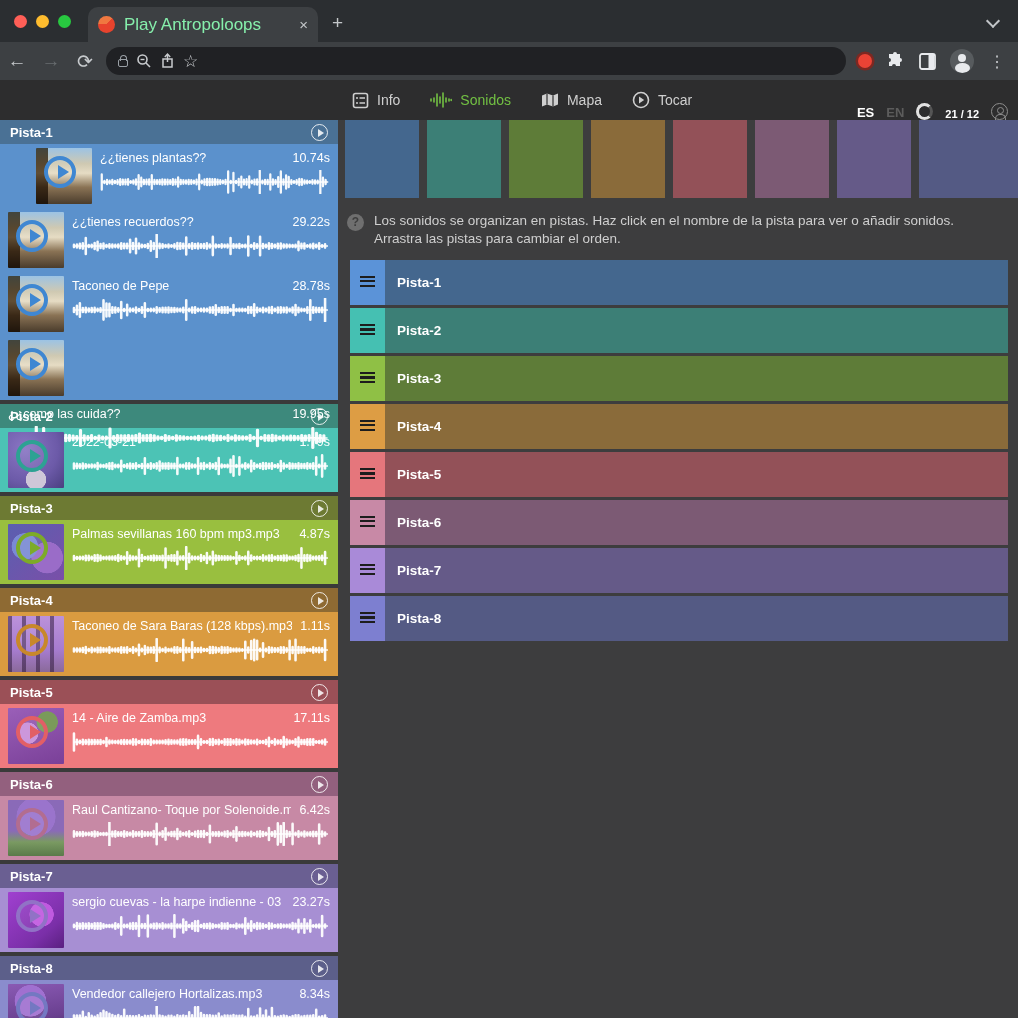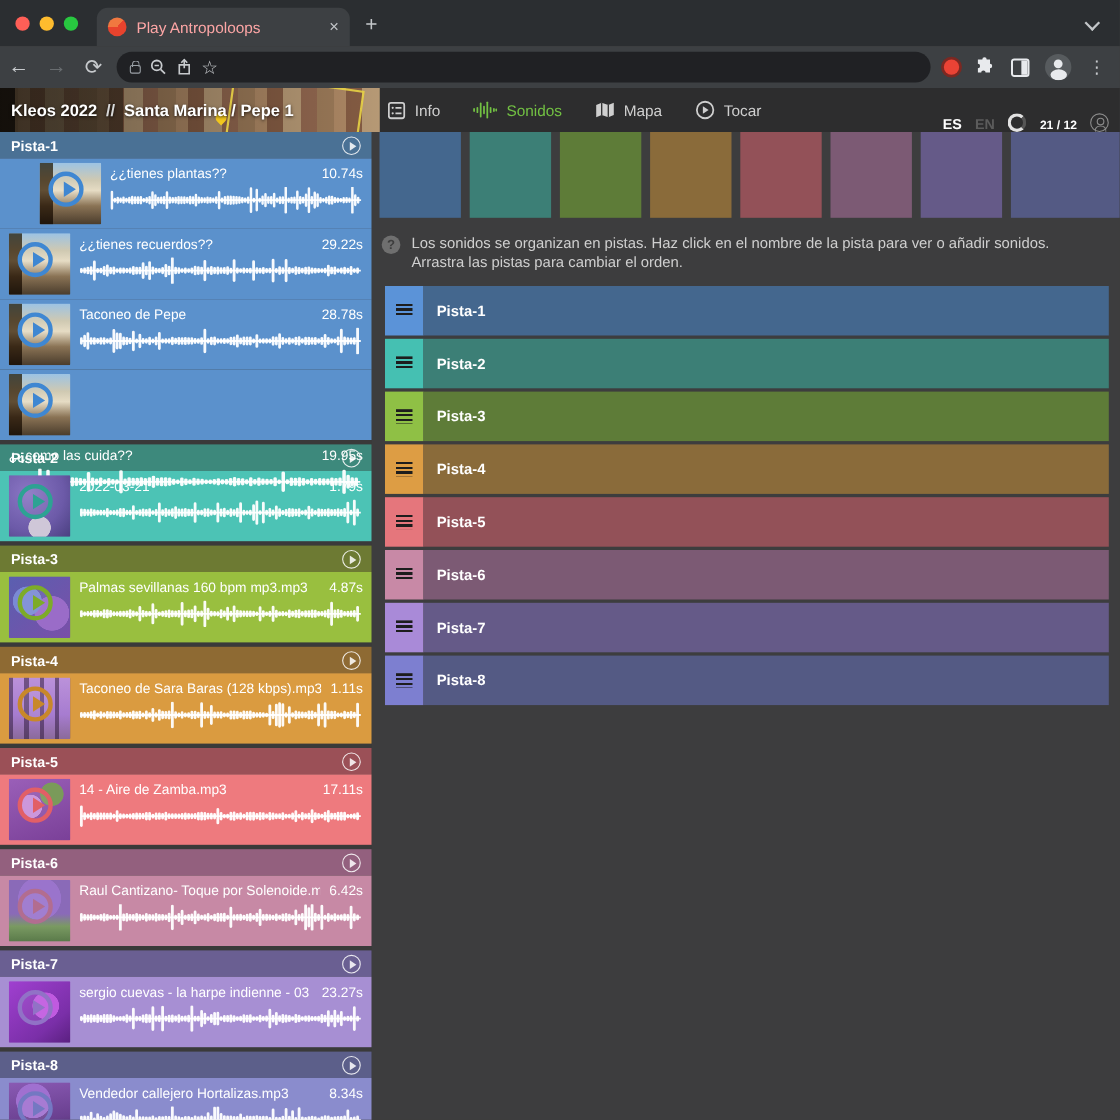--- a/index.html
+++ b/index.html
@@ -7,21 +7,21 @@
               font-family:"Liberation Sans", sans-serif; }
 
   
   .tabstrip { position:absolute; left:0; top:0; width:1018px; height:42px; background:#2b2e31; }
   .traffic { position:absolute; top:15px; width:13px; height:13px; border-radius:50%; }
   .t-red{ left:14px; background:#ff5f57;} .t-yellow{ left:36px; background:#febc2e;} .t-green{ left:58px; background:#28c840;}
   .tab { position:absolute; left:88px; top:7px; width:230px; height:35px; background:#3d4043;
          border-radius:10px 10px 0 0; display:flex; align-items:center; padding:0 10px; gap:9px; }
   .favicon { width:17px; height:17px; border-radius:50%;
              background:conic-gradient(from 40deg,#e8432d 0 230deg,#f07840 230deg 360deg); flex:0 0 auto;}
-  .tab-title { color:#fca5a5; font-size:14px; flex:1 1 auto; white-space:nowrap; overflow:hidden; }
+  .tab-title { color:#86efac; font-size:17px; flex:1 1 auto; white-space:nowrap; overflow:hidden; }
   .tab-close { color:#c3c6c9; font-size:15px; line-height:15px; cursor:default; }
   .newtab-btn { position:absolute; left:332px; top:13px; color:#c3c6c9; font-size:19px; line-height:19px; }
   .tab-chevron { position:absolute; left:988px; top:16px; width:10px; height:10px; }
   .tab-chevron::before { content:""; position:absolute; left:0; top:0; width:8px; height:8px;
       border-right:2px solid #c3c6c9; border-bottom:2px solid #c3c6c9; transform:rotate(45deg); }
 
   .toolbar { position:absolute; left:0; top:42px; width:1018px; height:38px; background:#3d4043;
              display:flex; align-items:center; }
   .nav-ic { color:#c7cacd; font-size:19px; width:34px; text-align:center; }
   .nav-ic.dim { color:#696d70; }
@@ -164,30 +164,20 @@
     <svg width="19" height="19" viewBox="0 0 19 19">
       <rect x="2" y="2" width="15" height="15" rx="2" fill="none" stroke="#e8eaed" stroke-width="1.8"></rect>
       <rect x="10.5" y="3" width="5.5" height="13" fill="#e8eaed"></rect>
     </svg>
     <div class="avatar-chrome"></div>
     <div class="kebab">⋮</div>
   </div>
 </div>
 
 <div class="app-header">
-  <div class="header-photo">
-    <div class="shade"></div>
-    <div class="poly"></div>
-    <div class="map-pin"></div>
-    <div class="crumbs">
-      <span>Kleos 2022</span>
-      <span class="crumb-sep">//</span>
-      <span>Santa Marina / Pepe 1</span>
-    </div>
-  </div>
 
   <div class="app-nav">
     <div class="nav-item">
       <svg width="17" height="17" viewBox="0 0 17 17">
         <rect x="1.5" y="1.5" width="14" height="14" rx="2" fill="none" stroke="#cfcfcf" stroke-width="1.6"></rect>
         <circle cx="5" cy="6" r="1" fill="#cfcfcf"></circle>
           <line x1="7.5" y1="6" x2="13" y2="6" stroke="#cfcfcf" stroke-width="1.5"></line>
         <circle cx="5" cy="11" r="1" fill="#cfcfcf"></circle>
           <line x1="7.5" y1="11" x2="13" y2="11" stroke="#cfcfcf" stroke-width="1.5"></line>
       </svg>

